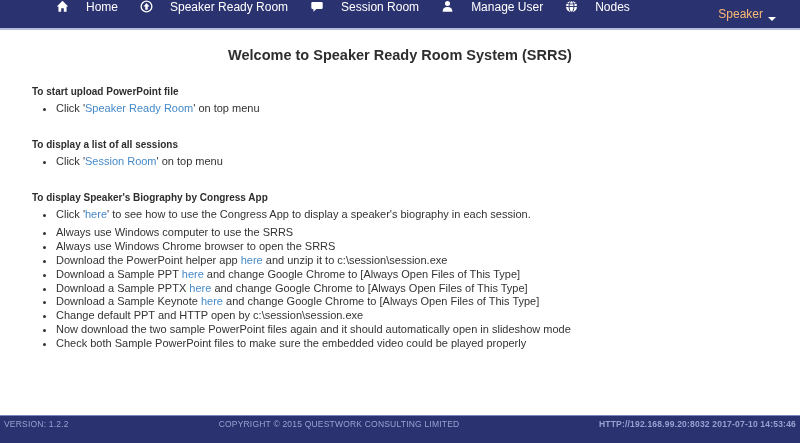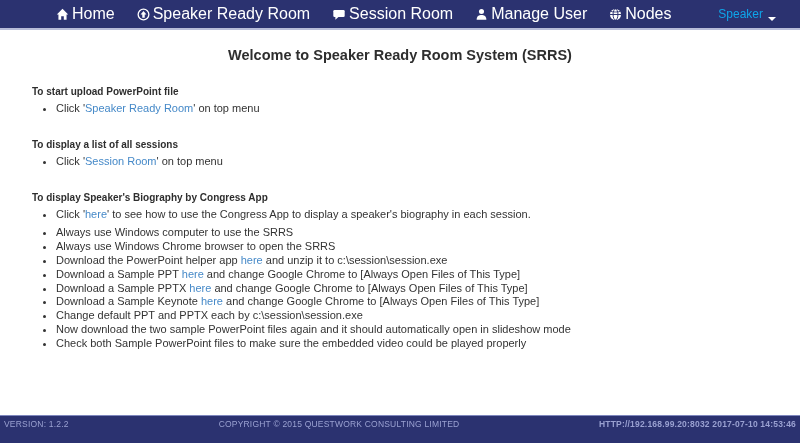--- a/index.html
+++ b/index.html
@@ -6,27 +6,27 @@
   html, body { width: 800px; height: 443px; overflow: hidden; background: #ffffff;
     font-family: "Liberation Sans", "DejaVu Sans", sans-serif; color: #333; }
 
   
   .navbar {
     height: 30px; background: #2b3270; border-bottom: 2px solid #b7bcd9;
     display: flex; align-items: center; padding: 0 24px 0 45px;
   }
   .nav-items { display: flex; align-items: center; height: 100%; }
   .nav-item {
-    display: flex; align-items: center; gap: 3px; padding: 0 11px; height: 100%;
-    color: #ffffff; font-size: 16px; cursor: pointer; white-space: nowrap;
+    display: flex; align-items: flex-start; gap: 17px; padding: 0 11px; height: 100%;
+    color: #ffffff; font-size: 12px; cursor: pointer; white-space: nowrap;
   }
   .nav-item svg { display: block; }
   .nav-right { margin-left: auto; }
   .nav-user {
-    display: flex; align-items: flex-end; gap: 5px; color: #0ea5e9; font-size: 12px;
+    display: flex; align-items: flex-end; gap: 5px; color: #fdba74; font-size: 12px;
     cursor: pointer; height: 100%;
   }
   .caret {
     width: 0; height: 0; border-left: 4px solid transparent;
     border-right: 4px solid transparent; border-top: 4px solid #ffffff;
     display: inline-block; margin-top: 1px;
   }
 
   
   .content { padding: 0 32px; }
@@ -138,21 +138,21 @@
     <li><span>Click '</span><a class="link">here</a><span>' to see how to use the Congress App to display a speaker's biography in each session.</span></li>
   </ul>
 
   <ul class="bullets">
     <li><span>Always use Windows computer to use the SRRS</span></li>
     <li><span>Always use Windows Chrome browser to open the SRRS</span></li>
     <li><span>Download the PowerPoint helper app </span><a class="link">here</a><span> and unzip it to c:\session\session.exe</span></li>
     <li><span>Download a Sample PPT </span><a class="link">here</a><span> and change Google Chrome to [Always Open Files of This Type]</span></li>
     <li><span>Download a Sample PPTX </span><a class="link">here</a><span> and change Google Chrome to [Always Open Files of This Type]</span></li>
     <li><span>Download a Sample Keynote </span><a class="link">here</a><span> and change Google Chrome to [Always Open Files of This Type]</span></li>
-    <li><span>Change default PPT and PPTX each by c:\session\session.exe</span></li>
+    <li><span>Change default PPT and HTTP open by c:\session\session.exe</span></li>
     <li><span>Now download the two sample PowerPoint files again and it should automatically open in slideshow mode</span></li>
     <li><span>Check both Sample PowerPoint files to make sure the embedded video could be played properly</span></li>
   </ul>
 
 </div>
 
 <div class="footer">
   <span class="f-left">VERSION: 1.2.2</span>
   <span class="f-center">COPYRIGHT © 2015 QUESTWORK CONSULTING LIMITED</span>
   <span class="f-right">HTTP://192.168.99.20:8032 2017-07-10 14:53:46</span>

